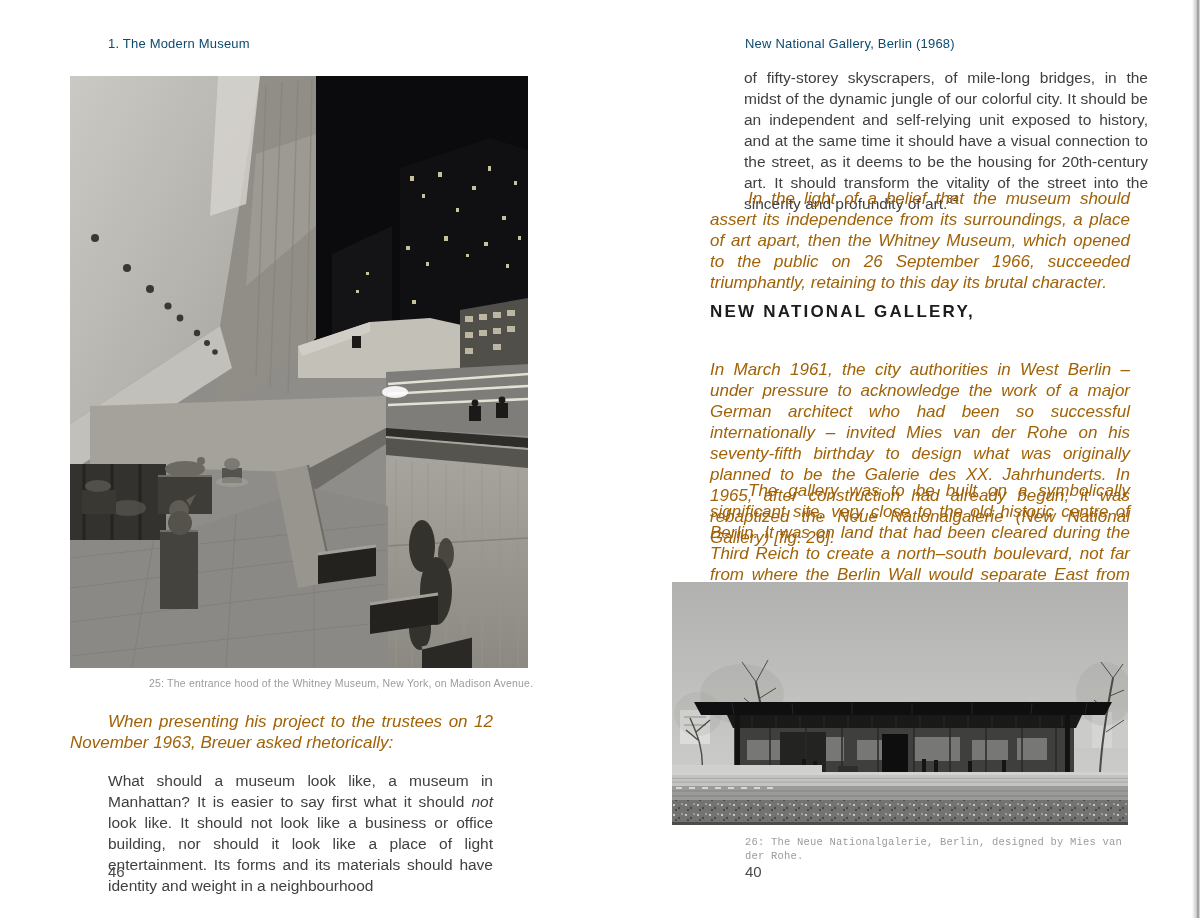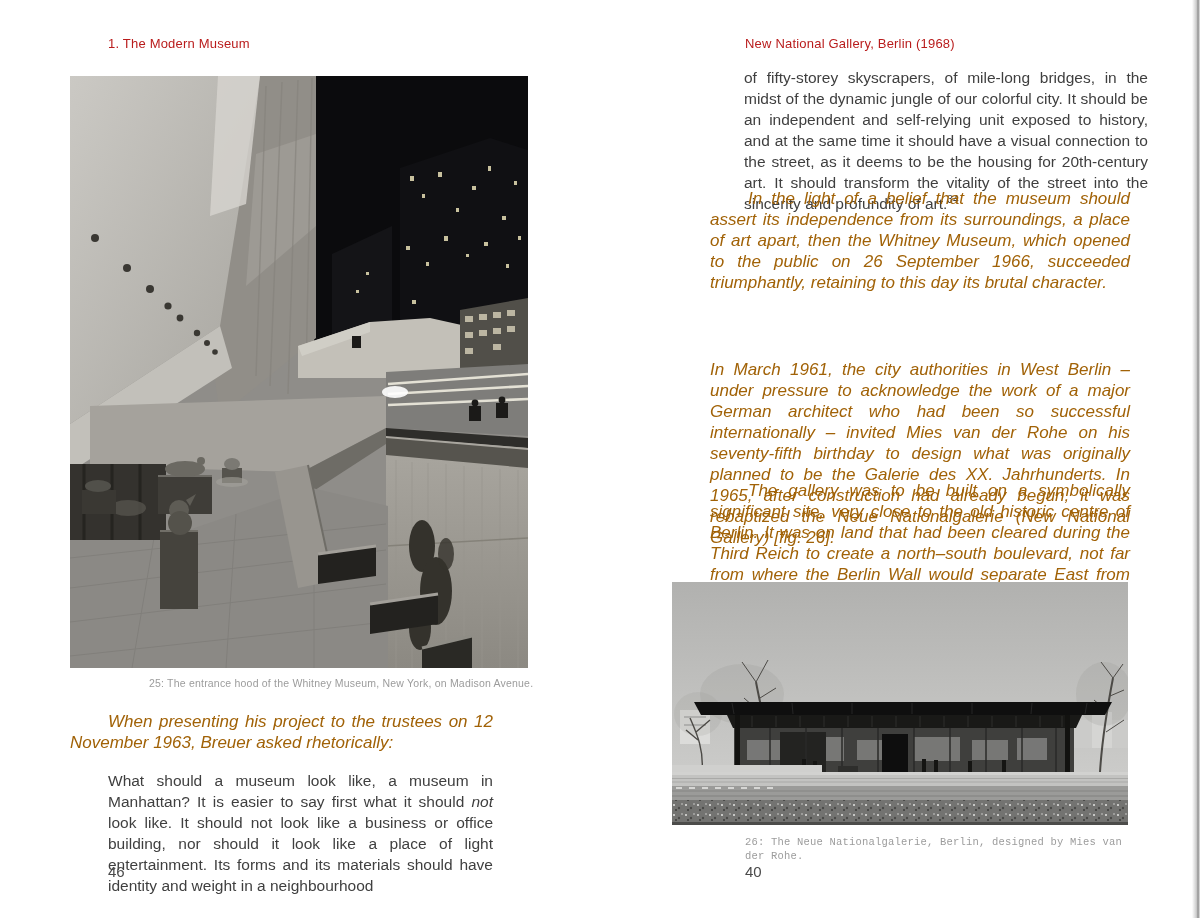--- a/index.html
+++ b/index.html
@@ -1,21 +1,21 @@
 <!DOCTYPE html>
 <html><head>
 <meta charset="utf-8">
 <style>
   html,body{margin:0;padding:0;background:#ffffff;}
   #spread{
     position:relative;width:1200px;height:918px;background:#ffffff;overflow:hidden;
     font-family:"Liberation Sans",sans-serif;color:#3f3f3f;
   }
   .abs{position:absolute;}
-  .runhead{font-size:13px;color:#b91c1c;letter-spacing:.2px;line-height:1;}
+  .runhead{font-size:13px;color:#0c4a6e;letter-spacing:.2px;line-height:1;}
   .body-text{font-size:17px;line-height:21px;text-align:justify;text-align-last:left;color:#a16207;font-style:italic;}
   .indent{text-indent:38px;}
   .quote{font-size:15.5px;line-height:21px;text-align:justify;text-align-last:left;color:#3f3f3f;}
   .quote em{}
   .quote sup{font-size:10px;vertical-align:6px;line-height:0;}
   .caption{font-size:10.5px;color:#9c9c9c;letter-spacing:.2px;line-height:1.3;}
   .pagenum{font-size:15px;color:#4a4a4a;line-height:1;text-align:right;}
   .heading{font-size:17px;font-weight:700;letter-spacing:2.2px;line-height:25px;color:#1c1c1c;}
   .figure{overflow:hidden;}
   .figure svg{display:block;width:100%;height:100%;}
@@ -230,20 +230,21 @@
 
   <div>
 
     <div class="abs runhead" style="left:745px;top:37px;">New National Gallery, Berlin (1968)</div>
 
     <div class="abs quote" style="left:744px;top:67px;width:404px;"><span>of fifty-storey skyscrapers, of mile-long bridges, in the midst of the dynamic jungle of our colorful city. It should be an independent and self-relying unit exposed to history, and at the same time it should have a visual connection to the street, as it deems to be the housing for 20th-century art. It should transform the vitality of the street into the sincerity and profundity of art.</span><sup>34</sup></div>
 
     <div class="abs body-text indent" style="left:710px;top:188px;width:420px;">In the light of a belief that the museum should assert its independence from its surroundings, a place of art apart, then the Whitney Museum, which opened to the public on 26 September 1966, succeeded triumphantly, retaining to this day its brutal character.</div>
 
     <div class="abs heading" style="left:710px;top:299px;">
+      <div>NEW NATIONAL GALLERY,</div>
     </div>
 
     <div class="abs body-text" style="left:710px;top:359px;width:420px;">In March 1961, the city authorities in West Berlin – under pressure to acknowledge the work of a major German architect who had been so successful internationally – invited Mies van der Rohe on his seventy-fifth birthday to design what was originally planned to be the Galerie des XX. Jahrhunderts. In 1965, after construction had already begun, it was rebaptized the Neue Nationalgalerie (New National Gallery) [fig. 26].</div>
 
     <div class="abs body-text indent" style="left:710px;top:480px;width:420px;">The gallery was to be built on a symbolically significant site, very close to the old historic centre of Berlin. It was on land that had been cleared during the Third Reich to create a north–south boulevard, not far from where the Berlin Wall would separate East from West. This area had been designated</div>
 
     <div class="abs figure" style="left:672px;top:582px;width:456px;height:243px;">
       <svg viewBox="0 0 456 243" preserveAspectRatio="none">
         <defs>
           <linearGradient id="skyG" x1="0" y1="0" x2="0" y2="1">

